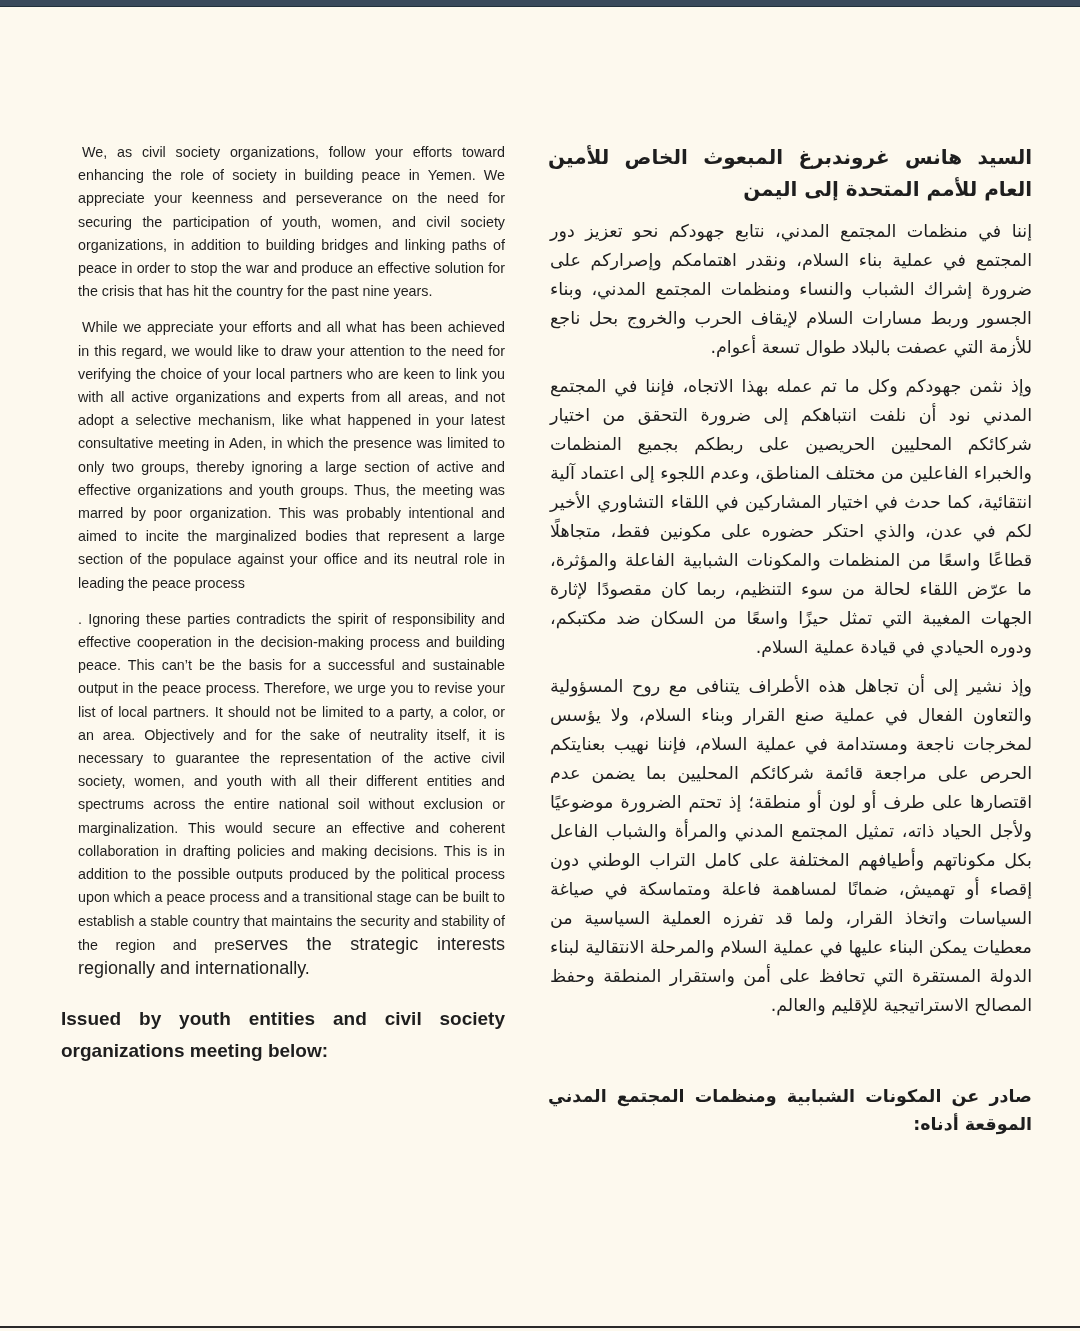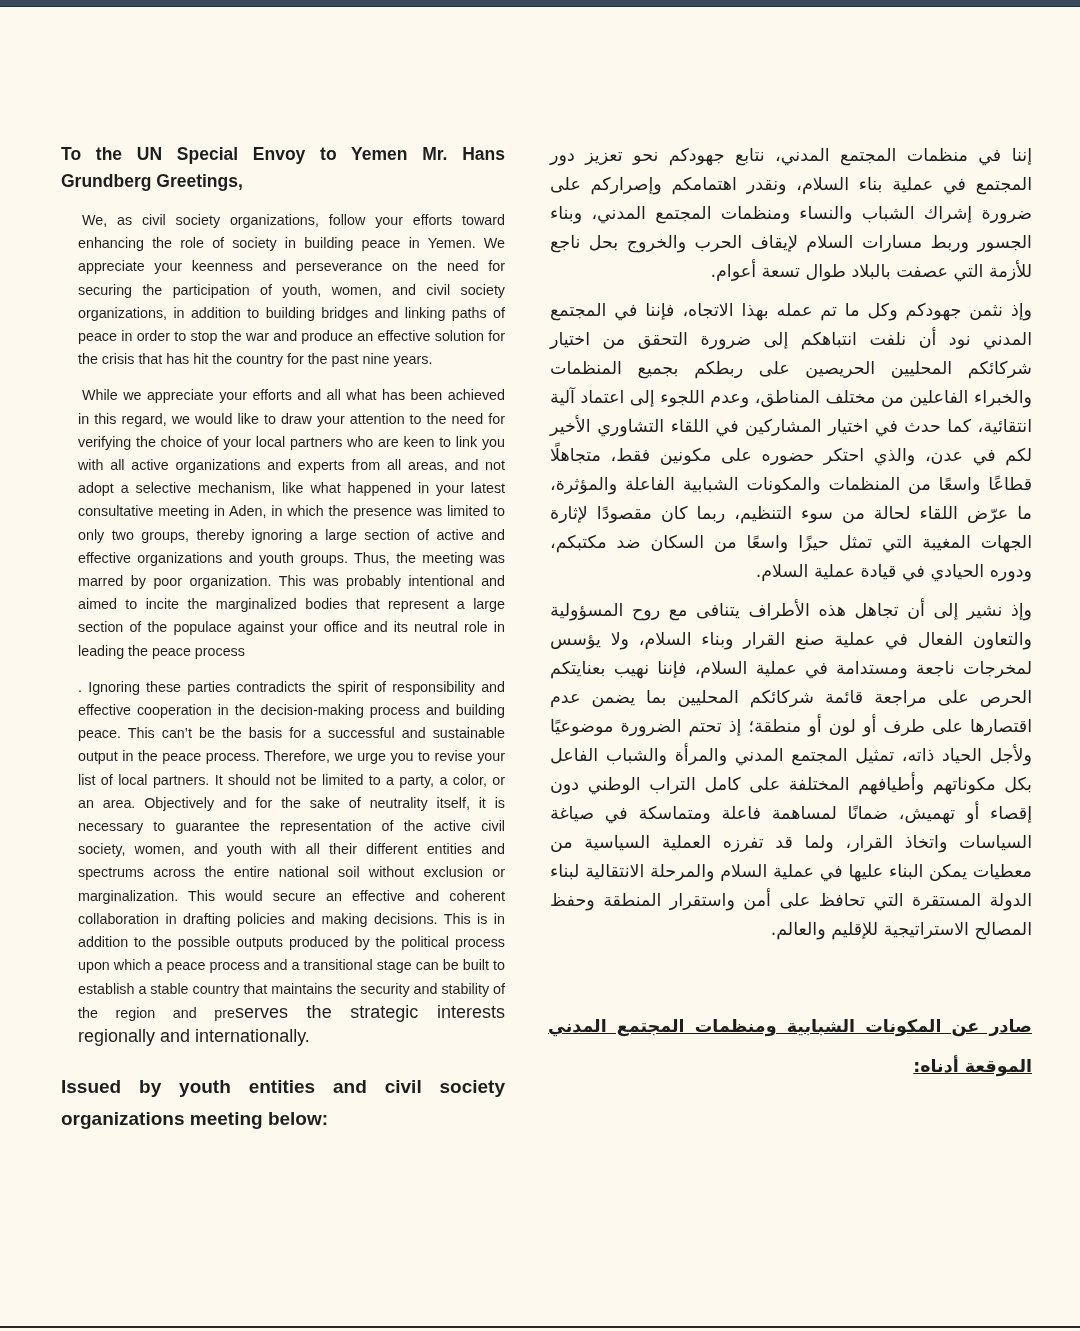--- a/index.html
+++ b/index.html
@@ -78,38 +78,37 @@
       font-size: 20px;
       line-height: 32px;
       margin: 0 0 12px 0;
     }
     .ar-para {
       margin: 0 0 10px 2px;
     }
     .ar-footer {
       font-weight: bold;
       font-size: 17.5px;
-      line-height: 40px;
+      line-height: 28px;
       margin-top: 62px;
-      text-decoration: underline;
     }
   </style>
 </head>
 <body>
 
 <div class="top-bar"></div>
 
 <div class="col-en">
-  <p class="en-title">To the UN Special Envoy to Yemen Mr. Hans Grundberg Greetings,</p>
   <p class="en-para first">We, as civil society organizations, follow your efforts toward enhancing the role of society in building peace in Yemen. We appreciate your keenness and perseverance on the need for securing the participation of youth, women, and civil society organizations, in addition to building bridges and linking paths of peace in order to stop the war and produce an effective solution for the crisis that has hit the country for the past nine years.</p>
   <p class="en-para first">While we appreciate your efforts and all what has been achieved in this regard, we would like to draw your attention to the need for verifying the choice of your local partners who are keen to link you with all active organizations and experts from all areas, and not adopt a selective mechanism, like what happened in your latest consultative meeting in Aden, in which the presence was limited to only two groups, thereby ignoring a large section of active and effective organizations and youth groups. Thus, the meeting was marred by poor organization. This was probably intentional and aimed to incite the marginalized bodies that represent a large section of the populace against your office and its neutral role in leading the peace process</p>
   <p class="en-para"><span>. Ignoring these parties contradicts the spirit of responsibility and effective cooperation in the decision-making process and building peace. This can’t be the basis for a successful and sustainable output in the peace process. Therefore, we urge you to revise your list of local partners. It should not be limited to a party, a color, or an area. Objectively and for the sake of neutrality itself, it is necessary to guarantee the representation of the active civil society, women, and youth with all their different entities and spectrums across the entire national soil without exclusion or marginalization. This would secure an effective and coherent collaboration in drafting policies and making decisions. This is in addition to the possible outputs produced by the political process upon which a peace process and a transitional stage can be built to establish a stable country that maintains the security and stability of the region and pre</span><span class="larger">serves the strategic interests regionally and internationally.</span></p>
   <p class="en-footer">Issued by youth entities and civil society organizations  meeting below:</p>
 </div>
 
 <div class="col-ar">
+  <p class="ar-title">السيد هانس غروندبرغ المبعوث الخاص للأمين العام للأمم المتحدة إلى اليمن</p>
   <p class="ar-para">إننا في منظمات المجتمع المدني، نتابع جهودكم نحو تعزيز دور المجتمع في عملية بناء السلام، ونقدر اهتمامكم وإصراركم على ضرورة إشراك الشباب والنساء ومنظمات المجتمع المدني، وبناء الجسور وربط مسارات السلام لإيقاف الحرب والخروج بحل ناجع للأزمة التي عصفت بالبلاد طوال تسعة أعوام.</p>
   <p class="ar-para">وإذ نثمن جهودكم وكل ما تم عمله بهذا الاتجاه، فإننا في المجتمع المدني نود أن نلفت انتباهكم إلى ضرورة التحقق من اختيار شركائكم المحليين الحريصين على ربطكم بجميع المنظمات والخبراء الفاعلين من مختلف المناطق، وعدم اللجوء إلى اعتماد آلية انتقائية، كما حدث في اختيار المشاركين في اللقاء التشاوري الأخير لكم في عدن، والذي احتكر حضوره على مكونين فقط، متجاهلًا قطاعًا واسعًا من المنظمات والمكونات الشبابية الفاعلة والمؤثرة، ما عرّض اللقاء لحالة من سوء التنظيم، ربما كان مقصودًا لإثارة الجهات المغيبة التي تمثل حيزًا واسعًا من السكان ضد مكتبكم، ودوره الحيادي في قيادة  عملية السلام.</p>
   <p class="ar-para">وإذ نشير إلى أن تجاهل هذه الأطراف يتنافى مع روح المسؤولية والتعاون الفعال في عملية صنع القرار وبناء السلام، ولا يؤسس لمخرجات ناجعة ومستدامة في عملية السلام، فإننا نهيب بعنايتكم الحرص على مراجعة قائمة شركائكم المحليين بما يضمن عدم اقتصارها على طرف أو لون أو منطقة؛ إذ تحتم الضرورة موضوعيًا ولأجل الحياد ذاته، تمثيل المجتمع المدني والمرأة والشباب الفاعل بكل مكوناتهم وأطيافهم المختلفة على كامل التراب الوطني دون إقصاء أو تهميش، ضمانًا لمساهمة فاعلة ومتماسكة في صياغة السياسات واتخاذ القرار، ولما قد تفرزه العملية السياسية من معطيات يمكن البناء عليها في عملية السلام والمرحلة الانتقالية لبناء الدولة المستقرة التي تحافظ على أمن واستقرار المنطقة وحفظ المصالح الاستراتيجية للإقليم والعالم.</p>
   <p class="ar-footer">صادر عن المكونات الشبابية ومنظمات المجتمع المدني الموقعة أدناه:</p>
 </div>
 
 <div class="bottom-rule"></div>
 
 </body></html>

